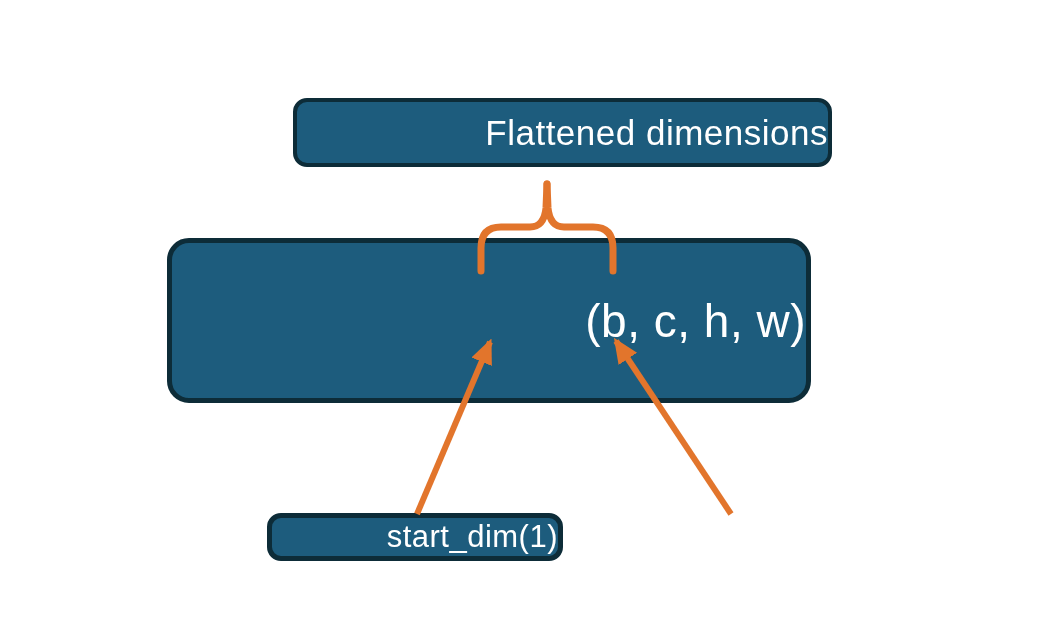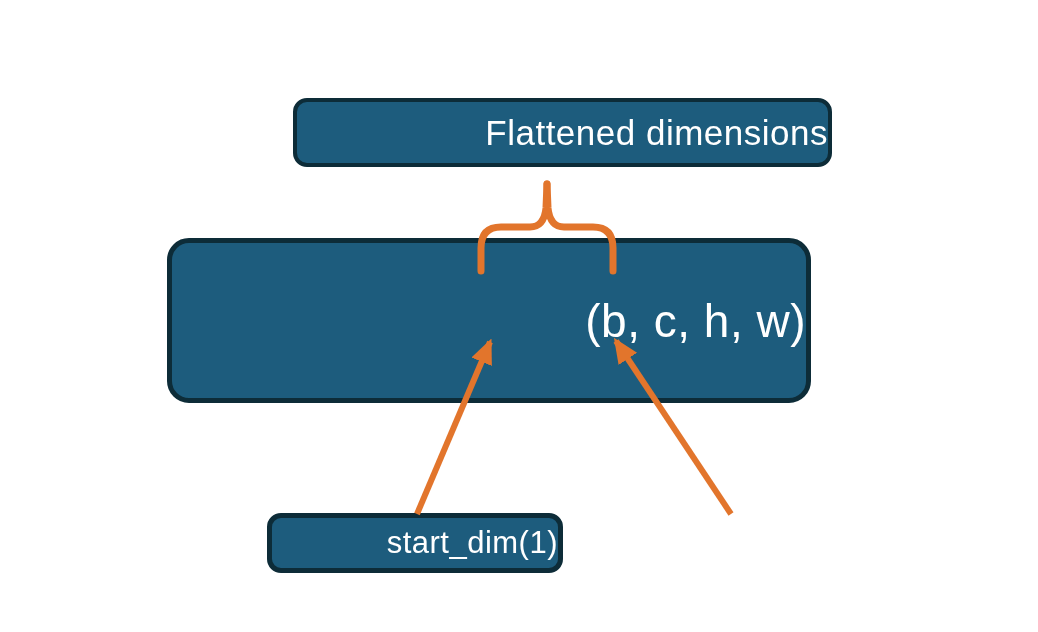--- a/index.html
+++ b/index.html
@@ -36,21 +36,21 @@
   .main-box {
     left: 167px; top: 214px;
     width: 644px; height: 165px;
     border-width: 5px;
     border-radius: 22px;
     font-size: 46px;
     margin-top: 24px;
   }
   .start-box {
     left: 267px; top: 513px;
-    width: 296px; height: 60px;
+    width: 296px; height: 48px;
     border-width: 5px;
     border-radius: 14px;
     font-size: 31px;
   }
   .end-box {
     left: 582px; top: 514px;
     width: 296px; height: 68px;
     border-width: 5px;
     border-radius: 14px;
     font-size: 31px;

